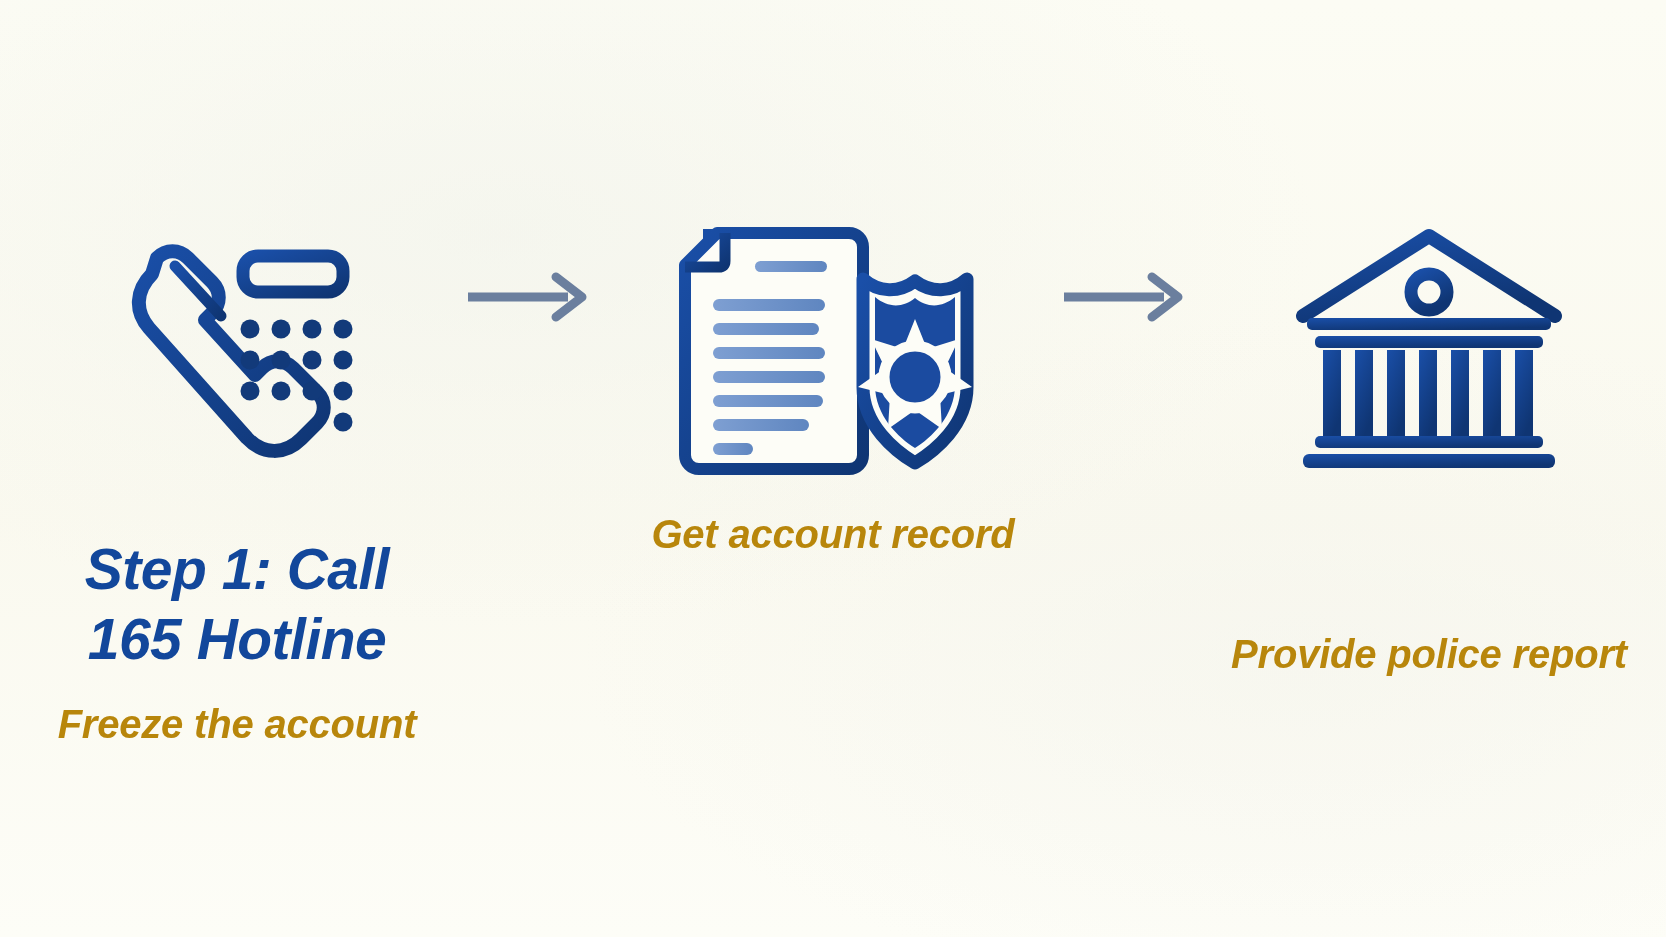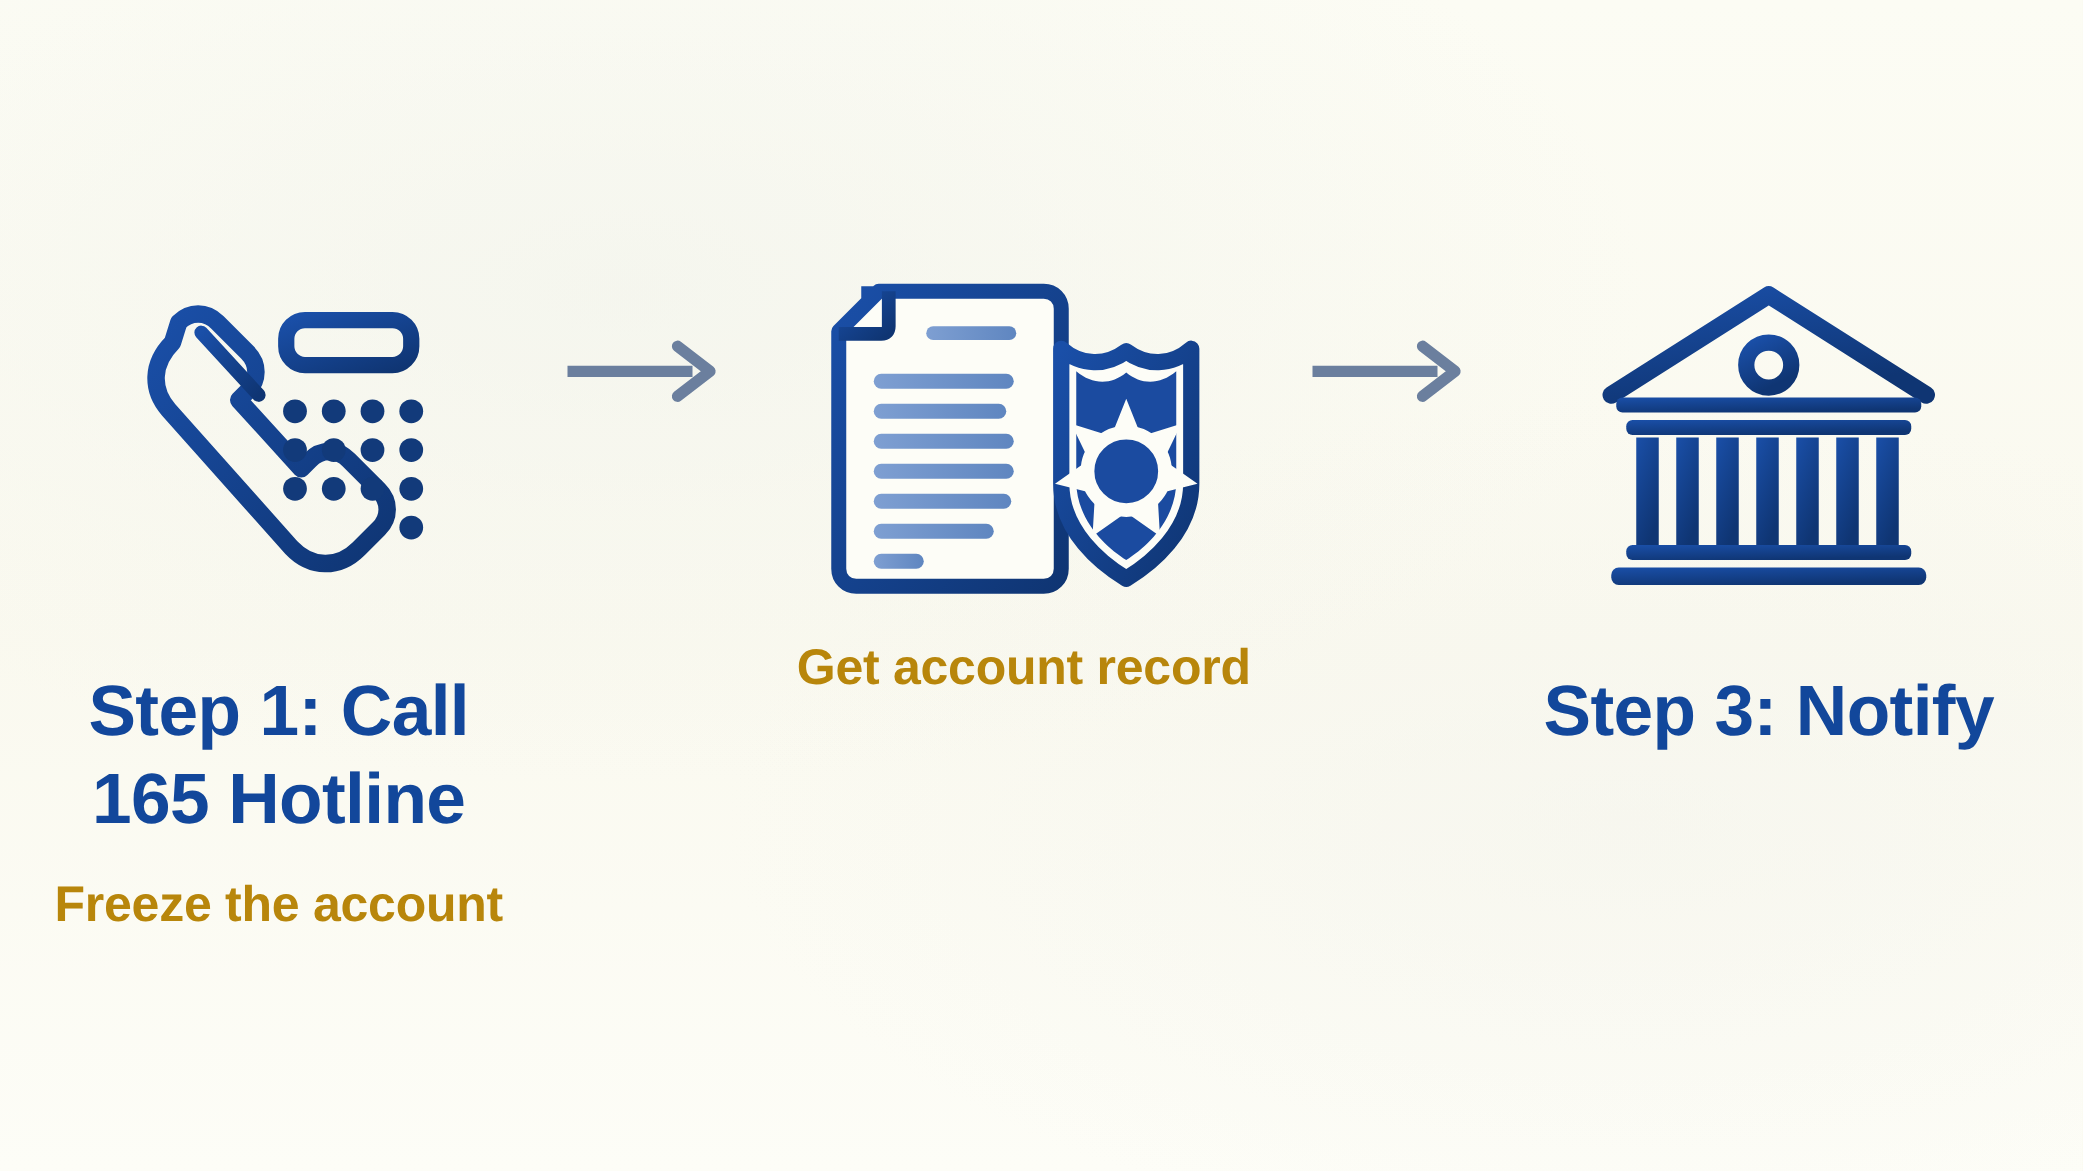--- a/index.html
+++ b/index.html
@@ -23,23 +23,24 @@
       radial-gradient(ellipse 60% 50% at 78% 70%, rgba(243,243,236,0.5) 0%, rgba(251,251,241,0) 72%),
       linear-gradient(180deg, #fcfcf4 0%, #faf9ef 55%, #fdfdf7 100%);
     pointer-events: none;
   }
 
   .flow {
     position: absolute;
     inset: 0;
     display: flex;
     align-items: flex-start;
-    justify-content: flex-start;
+    justify-content: center;
     padding-top: 214px;
     box-sizing: border-box;
+    font-style: italic;
   }
 
   .step {
     width: 446px;
     display: flex;
     flex-direction: column;
     align-items: center;
     text-align: center;
   }
 
@@ -214,17 +215,18 @@
           <rect x="162" y="126" width="18" height="86"></rect>
           <rect x="194" y="126" width="18" height="86"></rect>
           <rect x="226" y="126" width="18" height="86"></rect>
         </g>
 
         <rect x="26" y="212" width="228" height="12" rx="5" fill="url(#g3)"></rect>
         <rect x="14" y="230" width="252" height="14" rx="6" fill="url(#g3)"></rect>
       </svg>
     </div>
     <div class="step-title">
-      <span>Step 3: Notify</span><br>
-    </div>
+      <br>
+    </div>
+    <div class="step-sub">Provide police report</div>
   </div>
 
 </div>
 
 </body></html>

